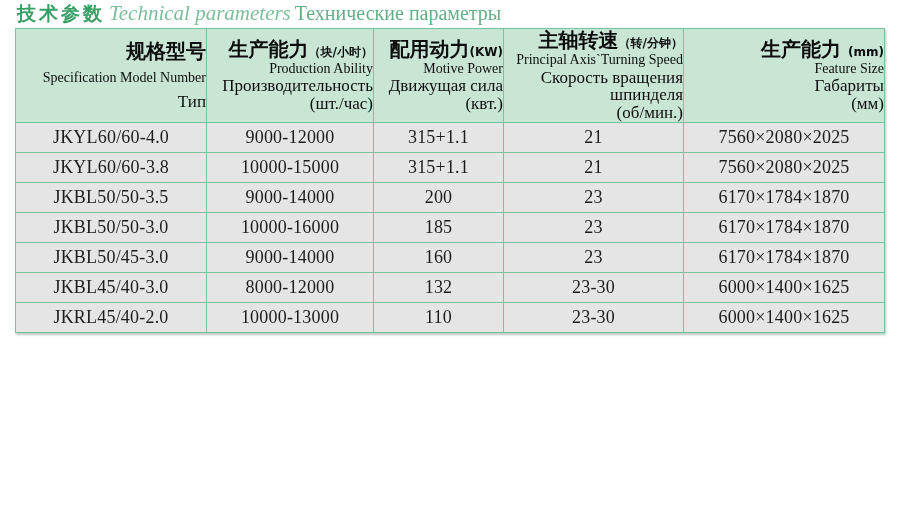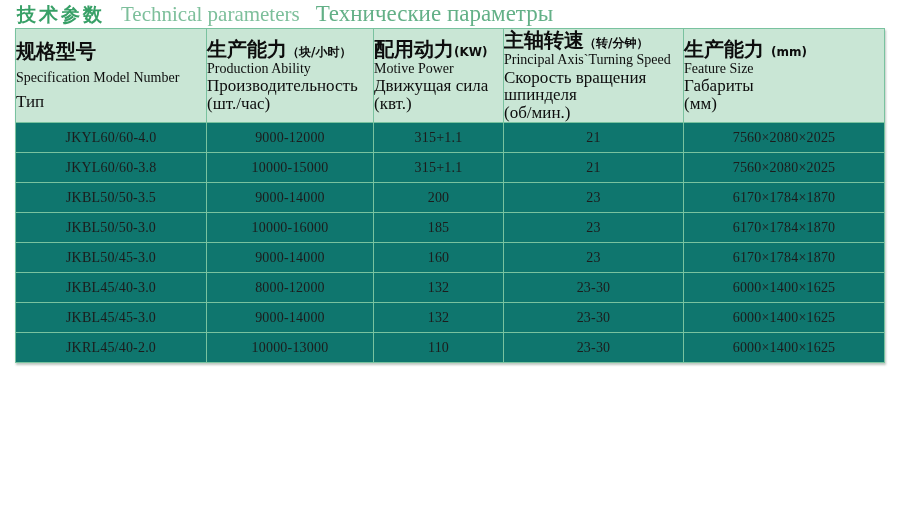--- a/index.html
+++ b/index.html
@@ -14,50 +14,50 @@
   html,body{margin:0;padding:0;}
   body{
     width:900px;height:516px;
     background:#ffffff;
     position:relative;
     overflow:hidden;
     font-family:"Liberation Serif", serif;
   }
   .title-bar{
     position:absolute;left:17px;top:1px;
-    display:flex;align-items:baseline;gap:16px;
+    display:flex;align-items:baseline;gap:4px;
     white-space:nowrap;
   }
   .title-zh{
     font-family:"DejaVu Sans", sans-serif;
     font-weight:bold;font-size:19px;letter-spacing:3px;
     color:var(--title-zh);
   }
-  .title-en{font-size:21px;color:var(--title-en);}
-  .title-ru{font-size:23px;color:var(--title-ru);}
+  .title-en{font-size:21px;color:var(--title-en);font-style:italic;}
+  .title-ru{font-size:20px;color:var(--title-ru);}
 
   table.spec{
     position:absolute;left:15px;top:28px;
     width:869px;border-collapse:collapse;table-layout:fixed;
     box-shadow:1px 2px 2px rgba(110,130,120,0.45);
   }
   .spec th,.spec td{
     border:1px solid var(--grid);
     text-align:center;vertical-align:middle;padding:0;
   }
   .spec thead th{
     background:var(--header-bg);
     height:90px;font-weight:normal;color:#101010;
   }
   .spec tbody td{
-    height:30px;background:#0f766e;
-    font-size:14px;color:var(--cell-text);
+    height:30px;background:#e5e5e5;
+    font-size:18px;color:var(--cell-text);
     letter-spacing:0.2px;
   }
-  .hcell{display:flex;flex-direction:column;justify-content:center;align-items:flex-start;height:100%;}
+  .hcell{display:flex;flex-direction:column;justify-content:center;align-items:flex-end;height:100%;}
   .hcell.spread{gap:7px;}
   .h-zh{
     font-family:"DejaVu Sans", sans-serif;
     font-weight:bold;font-size:20px;line-height:1.1;color:#0d0d0d;
     white-space:nowrap;
   }
   .h-note{
     font-size:12px;font-weight:bold;letter-spacing:0;
   }
   .h-en{font-size:14px;line-height:1.25;color:#0d0d0d;white-space:nowrap;}
@@ -170,27 +170,20 @@
   </tr>
 
   <tr>
     <td>JKBL45/40-3.0</td>
     <td>8000-12000</td>
     <td>132</td>
     <td>23-30</td>
     <td>6000×1400×1625</td>
   </tr>
 
-  <tr>
-    <td>JKBL45/45-3.0</td>
-    <td>9000-14000</td>
-    <td>132</td>
-    <td>23-30</td>
-    <td>6000×1400×1625</td>
-  </tr>
 
   <tr>
     <td>JKRL45/40-2.0</td>
     <td>10000-13000</td>
     <td>110</td>
     <td>23-30</td>
     <td>6000×1400×1625</td>
   </tr>
 </tbody>
 </table>

